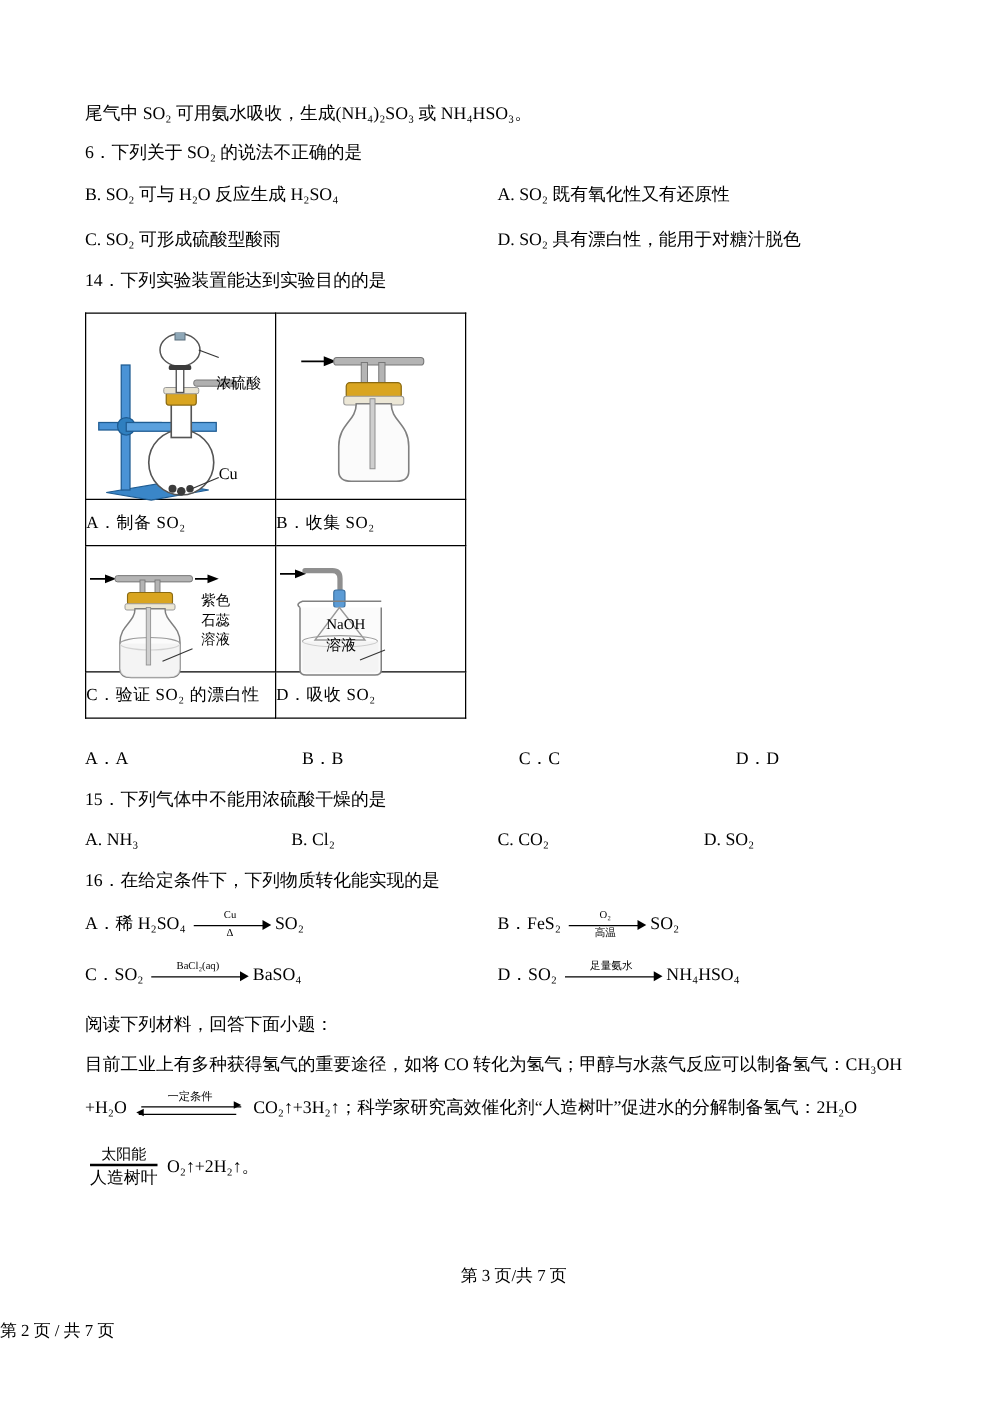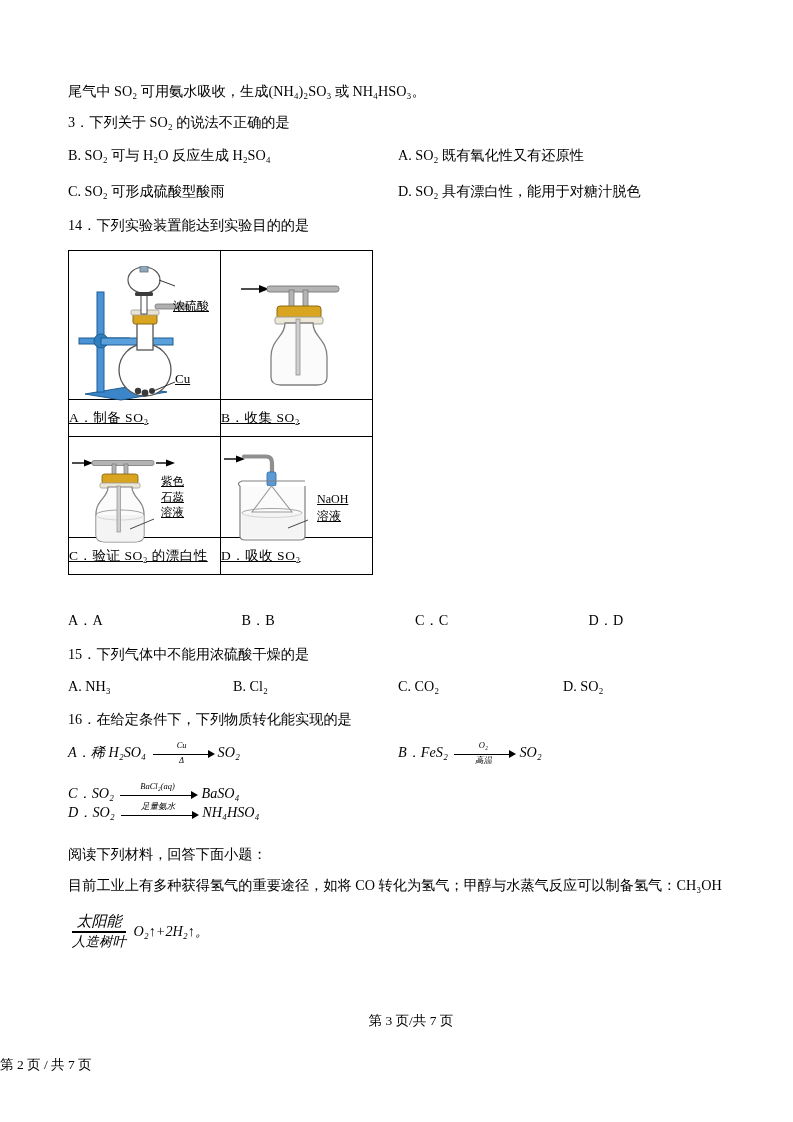--- a/index.html
+++ b/index.html
@@ -49,21 +49,20 @@
   .opts > div { width: 25%; }
   .opts.two > div { width: 50%; }
 
   
   .exp-table {
     border-collapse: collapse;
     table-layout: fixed;
     width: 305px;
     margin-top: 6px;
     margin-bottom: 18px;
-    text-decoration: underline;
   }
   .exp-table td {
     border: 1px solid #000;
     padding: 0;
     vertical-align: middle;
   }
   .fig-cell { height: 148px; text-align: center; }
   .lbl-cell {
     height: 36px;
     font-size: 13.5px;
@@ -128,52 +127,52 @@
   .eqarrow .cond { position:absolute; left:0; right:0; top:-4px; text-align:center; font-size:9px; line-height:1;}
 
   
   .fracrxn {
     display: inline-block;
     text-align: center;
     vertical-align: middle;
     margin: 0 4px;
     line-height: 1.15;
   }
-  .fracrxn .num { font-size: 15px; display:block; }
+  .fracrxn .num { font-size: 12px; display:block; }
   .fracrxn .bar { display:block; border-top: 2px solid #000; margin: 1px 0 1px 0; }
   .fracrxn .den { font-size: 13.5px; display:block; }
 
   
   .footer1 {
     position: absolute;
     left: 17px; right: 0;
     top: 1012px;
     text-align: center;
     font-size: 13.5px;
     padding-left: 12px;
   }
   .footer2 {
     position: absolute;
     left: 0; right: 0;
     top: 1056px;
     text-align: left;
     font-size: 13.5px;
   }
-  .nowrap { white-space: nowrap; font-style: italic; }
+  .nowrap { white-space: nowrap; }
 </style>
 </head>
 <body>
 
 <div class="page">
 
   <div class="content">
 
     <div class="line">尾气中 SO₂ 可用氨水吸收，生成(NH₄)₂SO₃ 或 NH₄HSO₃。</div>
 
-    <div class="line">3．下列关于 SO₂ 的说法不正确的是</div>
+    <div class="line">6．下列关于 SO₂ 的说法不正确的是</div>
     <div class="opts two">
       <div>B. SO₂ 可与 H₂O 反应生成 H₂SO₄</div>
       <div>A. SO₂ 既有氧化性又有还原性</div>
     </div>
     <div class="opts two">
       <div>C. SO₂ 可形成硫酸型酸雨</div>
       <div>D. SO₂ 具有漂白性，能用于对糖汁脱色</div>
     </div>
 
     <div class="line">14．下列实验装置能达到实验目的的是</div>
@@ -289,35 +288,35 @@
               <path d="M18 36 L18 86 Q18 90 23 90 L78 90 Q83 90 83 86 L83 36" fill="#fbfbfb" stroke="#808080" stroke-width="1.2"></path>
               <path d="M18 36 Q14 33 20 31 L83 31" fill="none" stroke="#808080" stroke-width="1.2"></path>
 
               <path d="M49.5 36 L30 62 L70 62 Z" fill="none" stroke="#999" stroke-width="1.1"></path>
 
               <ellipse cx="50" cy="63" rx="30" ry="4.5" fill="none" stroke="#9a9a9a" stroke-width="0.9"></ellipse>
               <path d="M20 63 L20 86 Q20 88 24 88 L77 88 Q81 88 81 86 L81 63 Z" fill="#f0f0f0" opacity="0.6"></path>
               <path d="M66 78 L86 70" stroke="#333" stroke-width="0.9" fill="none"></path>
             </svg>
           </div>
-          <div style="position:relative; margin-top:-58px; margin-left:96px; text-align:left; font-size:12px; line-height:1.4;">
+          <div style="position:relative; margin-top:-58px; margin-left:40px; text-align:left; font-size:12px; line-height:1.4;">
             <div>NaOH</div>
             <div>溶液</div>
           </div>
         </td>
       </tr>
 
       <tr>
         <td class="lbl-cell">C．验证 SO₂ 的漂白性</td>
         <td class="lbl-cell">D．吸收 SO₂</td>
       </tr>
     </tbody>
       </table>
 
-    <div class="opts" style="margin-top:36px;gap:34px;">
+    <div class="opts" style="margin-top:22px;gap:34px;">
       <div>A．A</div>
       <div>B．B</div>
       <div>C．C</div>
       <div>D．D</div>
     </div>
 
     <div class="line">15．下列气体中不能用浓硫酸干燥的是</div>
     <div class="opts">
       <div>A. NH₃</div>
       <div>B. Cl₂</div>
@@ -339,21 +338,21 @@
       <div class="nowrap">
         <span>B．</span><span>FeS₂</span>
         <span class="arrow">
           <span class="shaft"></span><span class="head"></span>
           <span class="above">O₂</span>
           <span class="below">高温</span>
         </span><span>SO₂</span>
       </div>
     </div>
 
-    <div class="opts two" style="margin-bottom:24px;flex-direction:column;">
+    <div class="opts two" style="margin-bottom:24px;">
       <div class="nowrap">
         <span>C．</span><span>SO₂</span>
         <span class="arrow wide">
           <span class="shaft"></span><span class="head"></span>
           <span class="above">BaCl₂(aq)</span>
           <span class="below"></span>
         </span><span>BaSO₄</span>
       </div>
       <div class="nowrap">
         <span>D．</span><span>SO₂</span>
@@ -361,20 +360,29 @@
           <span class="shaft"></span><span class="head"></span>
           <span class="above">足量氨水</span>
           <span class="below"></span>
         </span><span>NH₄HSO₄</span>
       </div>
     </div>
 
     <div class="line">阅读下列材料，回答下面小题：</div>
     <div class="para">目前工业上有多种获得氢气的重要途径，如将 CO 转化为氢气；甲醇与水蒸气反应可以制备氢气：CH₃OH</div>
 
+    <div class="para nowrap" style="margin-bottom:14px;">
+      <span>+H₂O</span>
+      <span class="eqarrow">
+        <span class="cond">一定条件</span>
+        <span class="top-line"></span><span class="top-head"></span>
+        <span class="bot-line"></span><span class="bot-head"></span>
+      </span>
+      <span>CO₂↑+3H₂↑；科学家研究高效催化剂“人造树叶”促进水的分解制备氢气：2H₂O</span>
+    </div>
 
     <div class="para nowrap" style="margin-top:20px;">
       <span class="fracrxn">
         <span class="num">太阳能</span>
         <span class="bar"></span>
         <span class="den">人造树叶</span>
       </span>
       <span style="vertical-align: middle;">O₂↑+2H₂↑。</span>
     </div>
 

